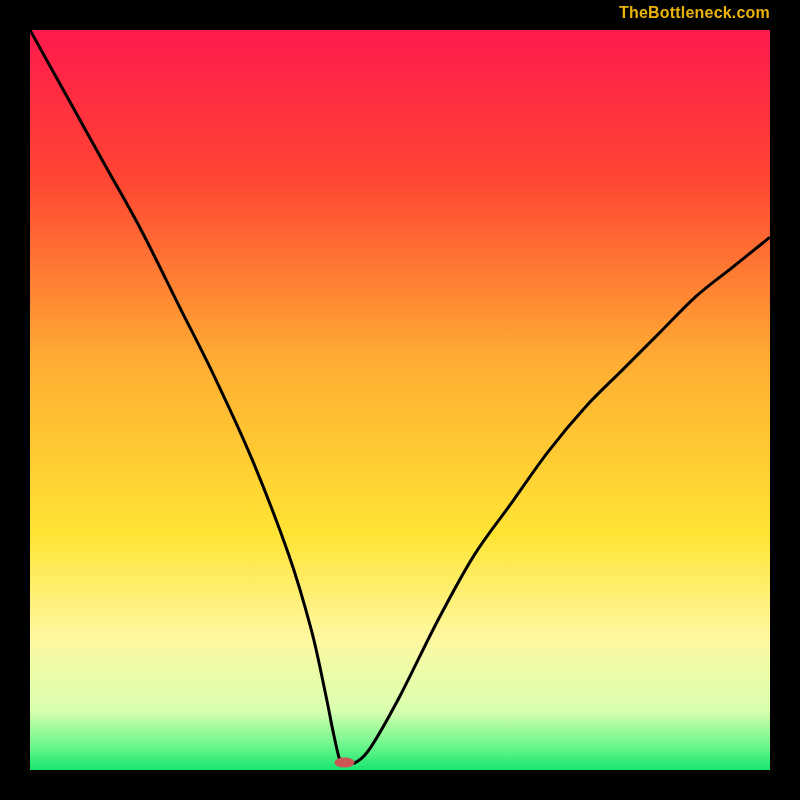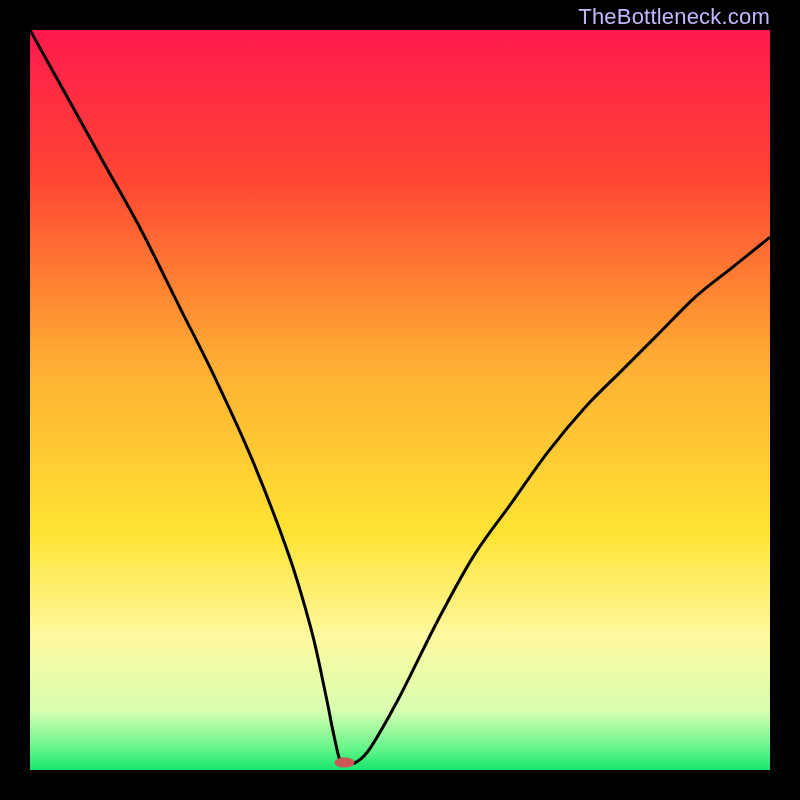--- a/index.html
+++ b/index.html
@@ -24,23 +24,23 @@
     top: 30px;
     left: 30px;
     width: 740px;
     height: 740px;
     overflow: hidden;
   }
   .watermark {
     position: absolute;
     top: 4px;
     right: 30px;
-    color: #c4b5fd;
-    font-size: 22px;
-    font-weight: 400;
+    color: #eab308;
+    font-size: 16px;
+    font-weight: 700;
     letter-spacing: 0.2px;
   }
   svg.plot {
     display: block;
     width: 740px;
     height: 740px;
   }
 </style>
 </head>
 <body>

